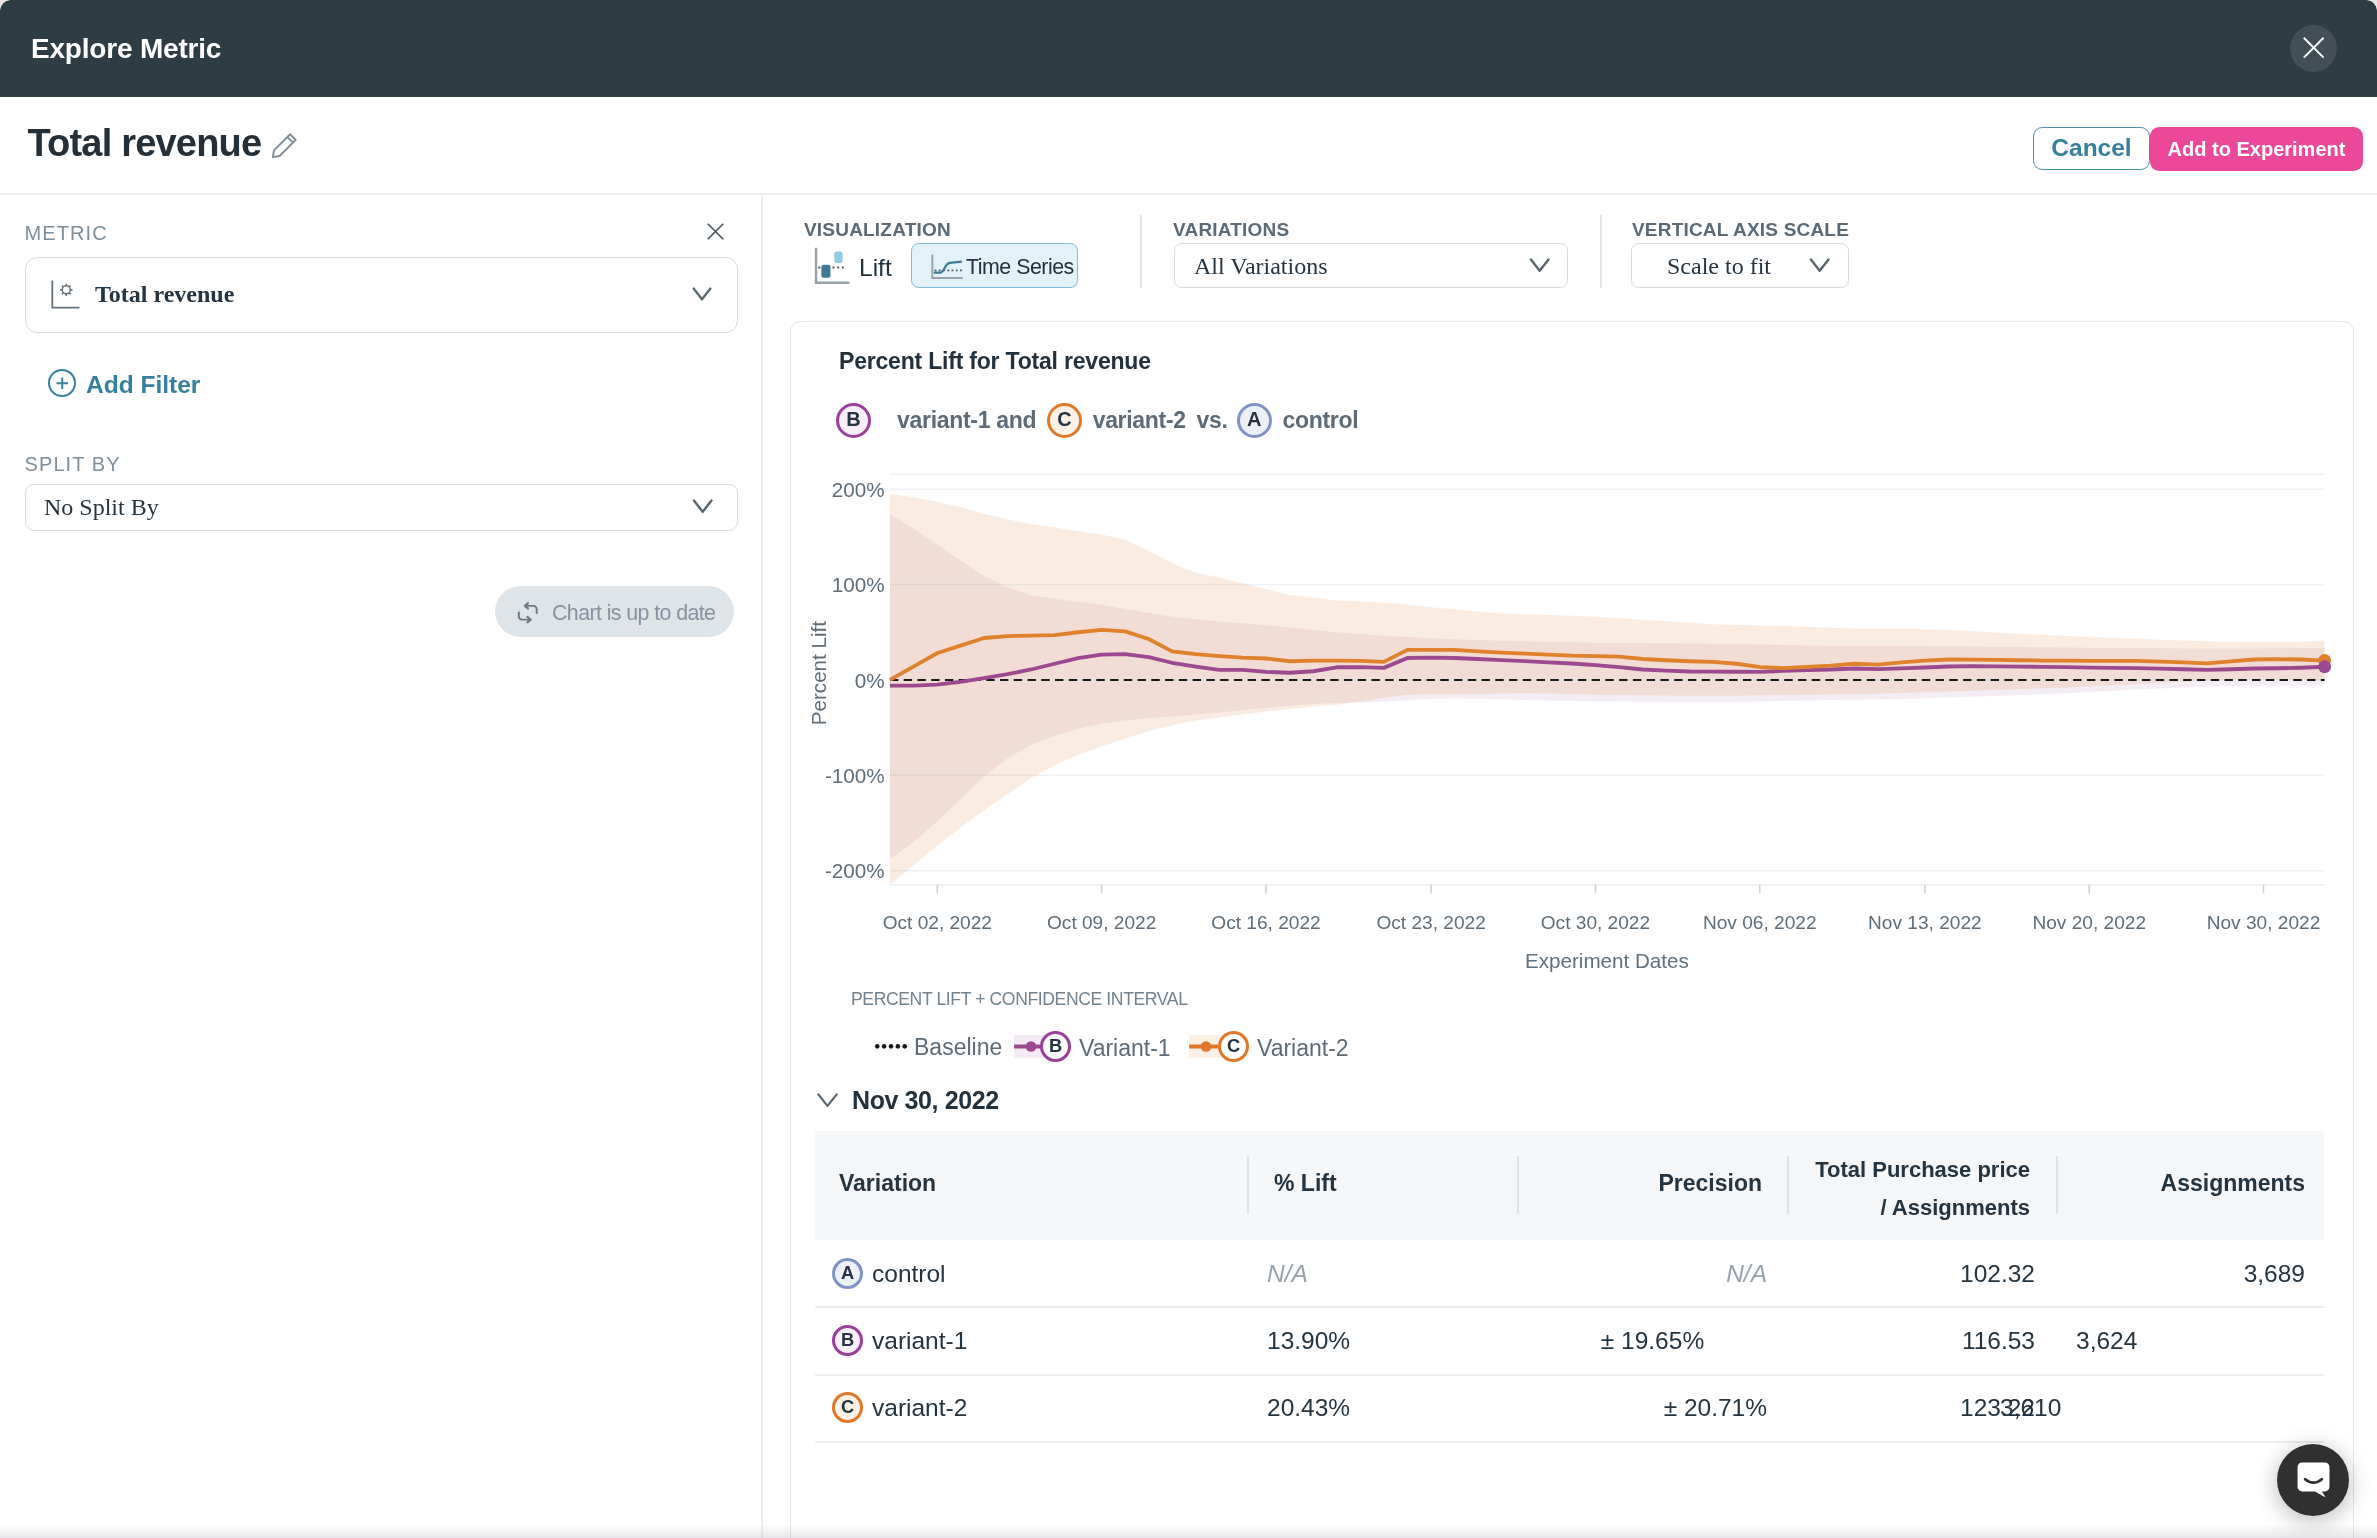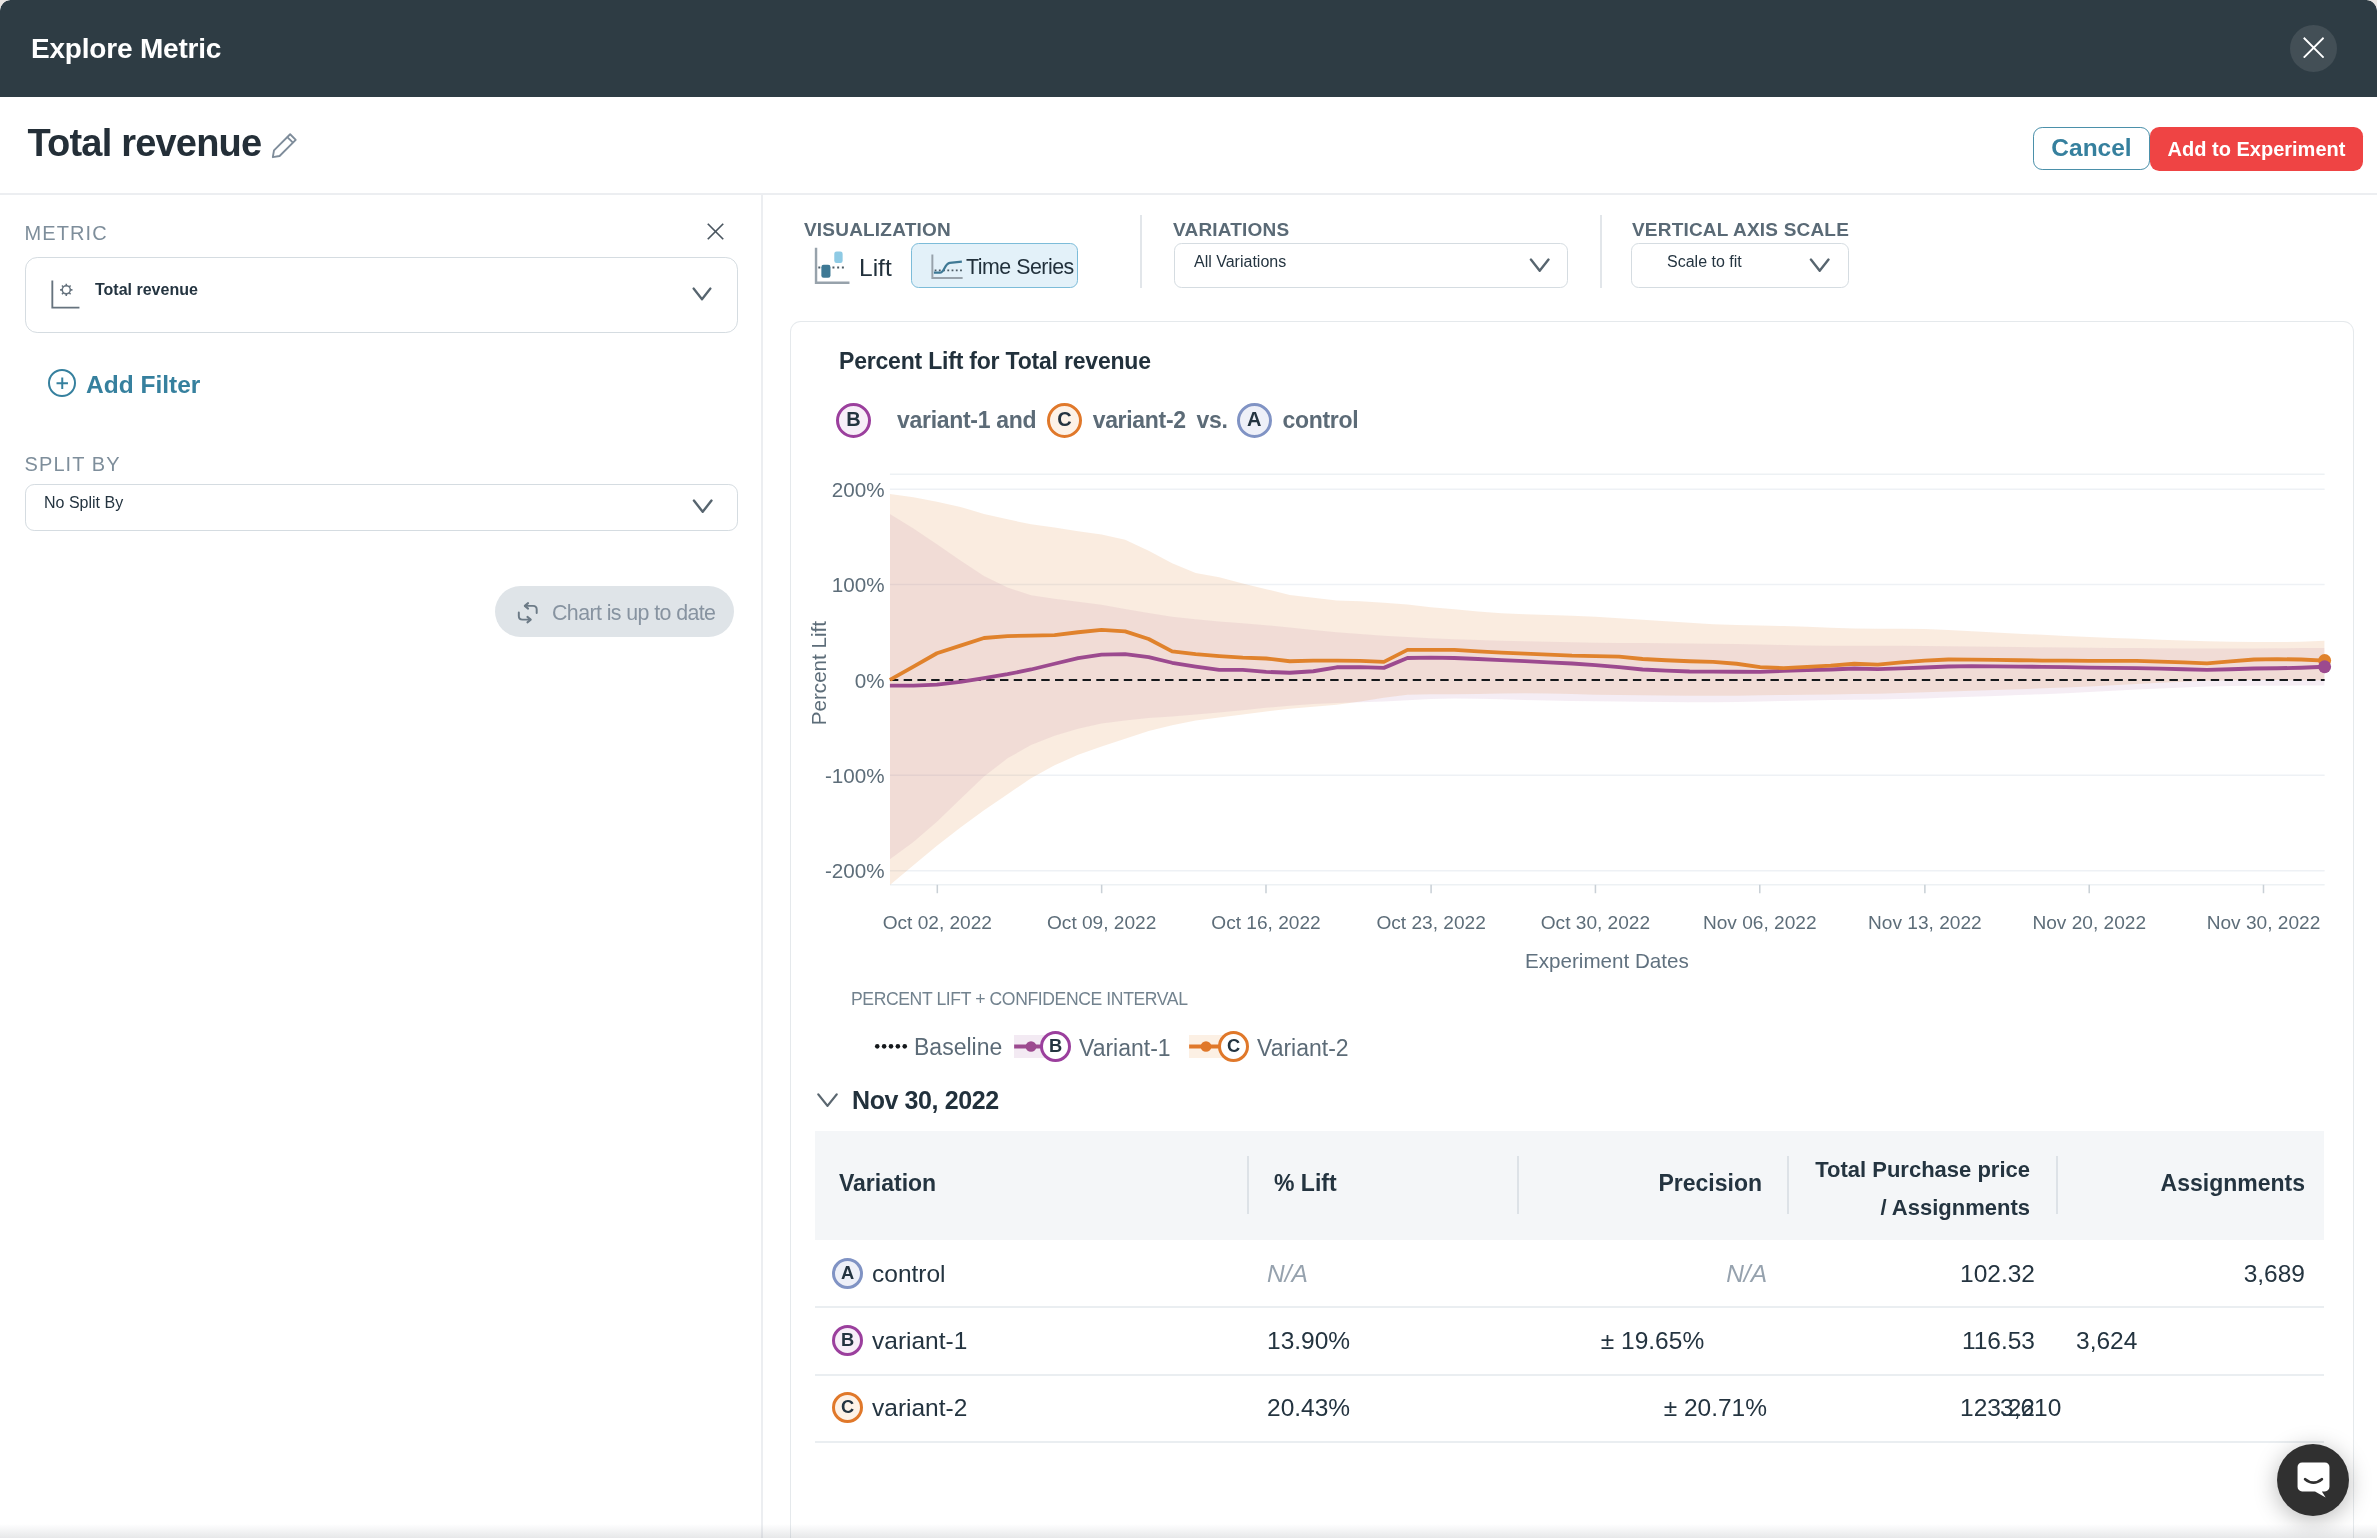--- a/index.html
+++ b/index.html
@@ -11,29 +11,29 @@
   .topbar { left:0; top:0; width:2377px; height:97px; background:#2e3c44;
             border-radius:10.7px 10.7px 0 0; }
   .tbTitle { left:31px; top:0; height:97px; line-height:97px; color:#fff;
              font-size:28px; font-weight:bold; letter-spacing:-0.2px; }
   .xcirc { left:2290px; top:24.5px; width:47px; height:47px; border-radius:50%;
            background:#434f56; }
   .hTitle { left:27.5px; top:122px; font-size:38px; font-weight:bold; color:#242f38; letter-spacing:-0.8px; white-space:nowrap; }
   .btnCancel { left:2033px; top:127px; width:117px; height:43px; border:1.5px solid #4b90aa;
                border-radius:9.2px; color:#36809e; font-size:24.5px; font-weight:bold;
                text-align:center; line-height:40px; background:#fff; }
-  .btnAdd { left:2150px; top:127px; width:213px; height:44px; background:#ef4444;
+  .btnAdd { left:2150px; top:127px; width:213px; height:44px; background:#ec4899;
             border-radius:9.2px; color:#fff; font-size:20px; font-weight:bold;
             text-align:center; line-height:44px; white-space:nowrap; }
   .hdrLine { left:0; top:193px; width:2377px; height:1.5px; background:#eceef1; }
   .panelLine { left:761px; top:195px; width:1.5px; height:1343px; background:#eceef1; }
   .lbl { font-size:20px; color:#7e8e9b; letter-spacing:1.1px; }
   .lblB { font-size:19px; font-weight:bold; color:#5a6a76; letter-spacing:0.2px; }
   .sel { border:1.5px solid #d5dce1; border-radius:12.2px; background:#fff; }
-  .selTxt { font-size:16px; color:#243440; }
+  .selTxt { font-size:24px; color:#243440;font-family:Liberation Serif, serif; }
   .teal { color:#36809e; }
   .chartCard { left:790px; top:321px; width:1564px; height:1217px;
                border:1.5px solid #e5e9ec; border-radius:10.7px 10.7px 0 0; border-bottom:none;
                background:#fff; }
   .cTitle { left:839px; top:348px; font-size:23px; font-weight:bold; color:#22313c; letter-spacing:-0.2px; }
   .badge { border-radius:50%; text-align:center; font-weight:bold; color:#243440; }
   .legTxt { font-size:24.5px; font-weight:bold; color:#5c6b77; }
   .tblHdr { font-size:23px; font-weight:bold; color:#243440; }
   .cell { font-size:24.5px; color:#243440; }
   .na { font-size:24.5px; font-style:italic; color:#96a2ae; }

